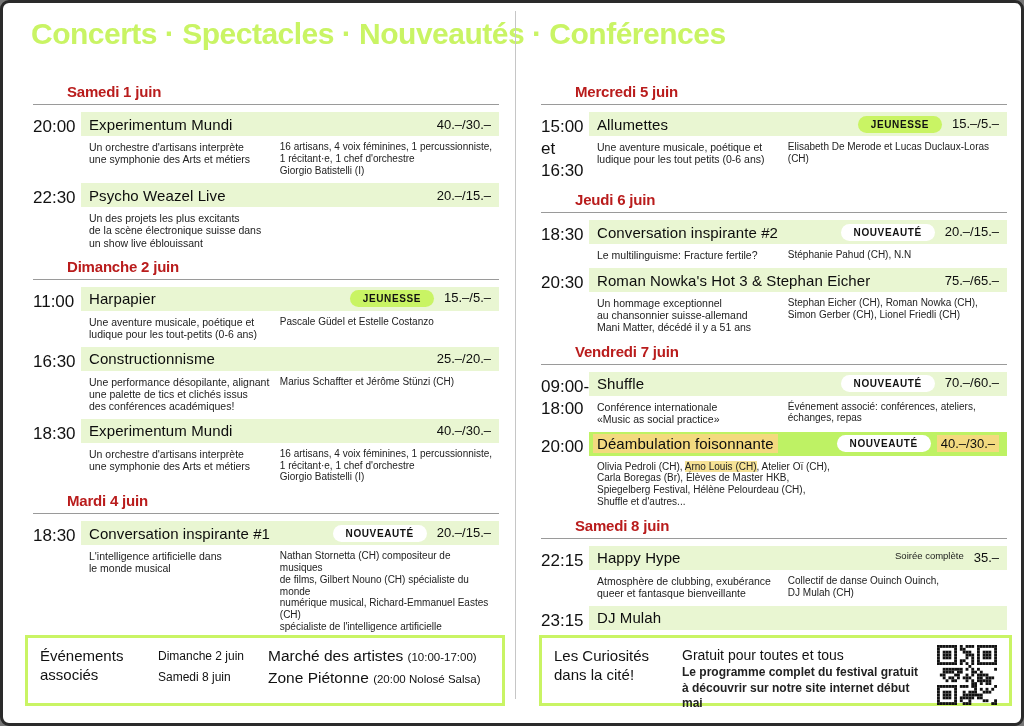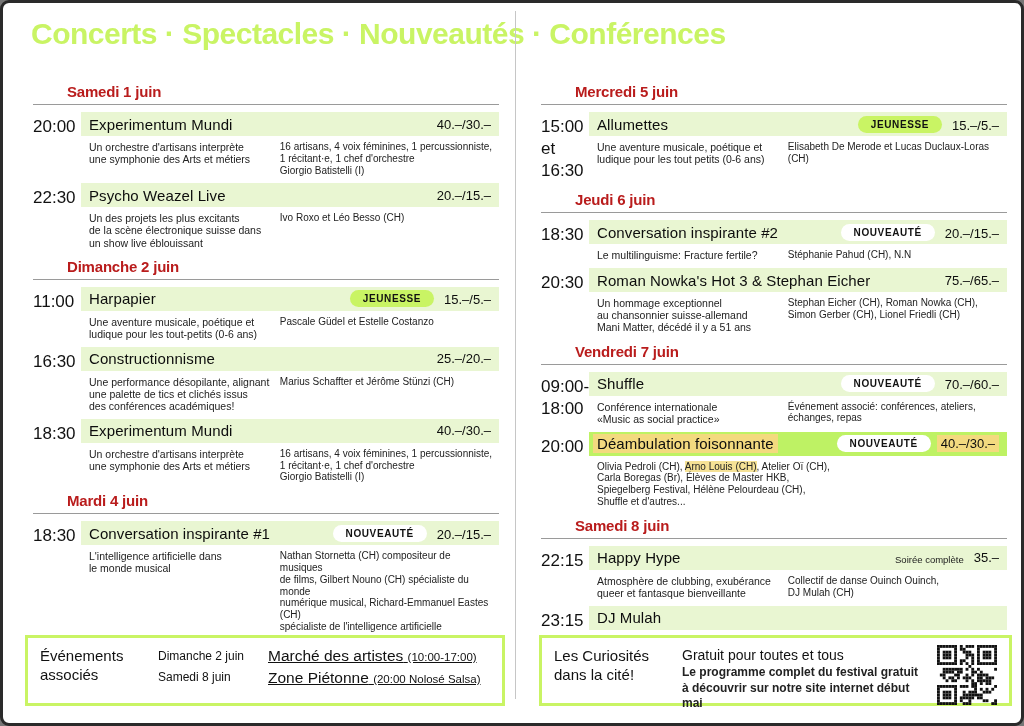--- a/index.html
+++ b/index.html
@@ -37,21 +37,21 @@
     padding-top:4px; white-space:pre-line; line-height:1.3;
   }
   .event-main { flex:1; min-width:0; }
   .event-bar {
     display:flex; align-items:center; min-height:24px;
     background:#e9f6d2; padding:2px 8px;
   }
   .event-bar.bar-yellow { background:#bef264; }
   .event-title { font-size:15px; color:#0d0d0d; letter-spacing:0.1px; }
   .event-title.mark, .event-price.mark { background:#f3da7f; padding:1px 4px; margin-left:-4px; }
-  .bar-right { margin-left:auto; display:flex; align-items:flex-end; gap:10px; flex:none; }
+  .bar-right { margin-left:auto; display:flex; align-items:flex-start; gap:10px; flex:none; }
   .badge {
     font-size:10px; font-weight:700; letter-spacing:0.6px;
     border-radius:10px; padding:3px 13px; color:#111;
   }
   .badge.jeunesse  { background:#c9f464; }
   .badge.nouveaute { background:#ffffff; }
   .event-price { font-size:13px; color:#0d0d0d; }
   .price-note { font-size:9.5px; color:#1a1a1a; }
 
   .event-body { display:flex; margin-top:5px; padding:0 4px 0 8px; }
@@ -68,21 +68,21 @@
     position:absolute; top:632px; height:71px; background:#fff;
     border:3px solid #c9f464; display:flex; align-items:flex-start;
     padding:9px 12px;
   }
   .footer-left  { left:22px;  width:480px; }
   .footer-right { left:536px; width:473px; }
   .footer-label { font-size:15px; color:#111; line-height:1.25; width:118px; flex:none; white-space:pre-line; }
   .footer-dates { width:110px; flex:none; font-size:12px; color:#111; padding-top:2px; }
   .footer-dates div + div { margin-top:7px; }
   .footer-items { flex:1; }
-  .footer-item { font-size:15.5px; color:#111; margin-bottom:4px; white-space:nowrap;text-decoration:underline; }
+  .footer-item { font-size:15.5px; color:#111; margin-bottom:4px; white-space:nowrap; }
   .footer-item .note { font-size:11.5px; }
   .footer-right .free-block { flex:1; padding-left:10px; }
   .free-title { font-size:14px; color:#111; }
   .free-text  { font-size:12px; font-weight:700; color:#222; line-height:1.3; margin-top:2px; white-space:pre-line; }
   .qr { width:60px; height:60px; flex:none; margin-left:8px; margin-top:-2px; }
 </style>
 </head>
 <body>
 
 <div class="page">
@@ -117,21 +117,20 @@
             <div class="event-bar">
               <span class="event-title">Psycho Weazel Live</span>
               <div class="bar-right">
                 <span class="event-price">20.–/15.–</span>
               </div>
             </div>
             <div class="event-body">
               <div class="event-desc">Un des projets les plus excitants
 de la scène électronique suisse dans
 un show live éblouissant</div>
-              <div class="event-credits">Ivo Roxo et Léo Besso (CH)</div>
             </div>
           </div>
         </div>
       </div>
       <div class="day-section">
         <div class="day-heading">Dimanche 2 juin</div>
         <div class="day-rule"></div>
         <div class="event">
           <div class="event-time">11:00</div>
           <div class="event-main">

